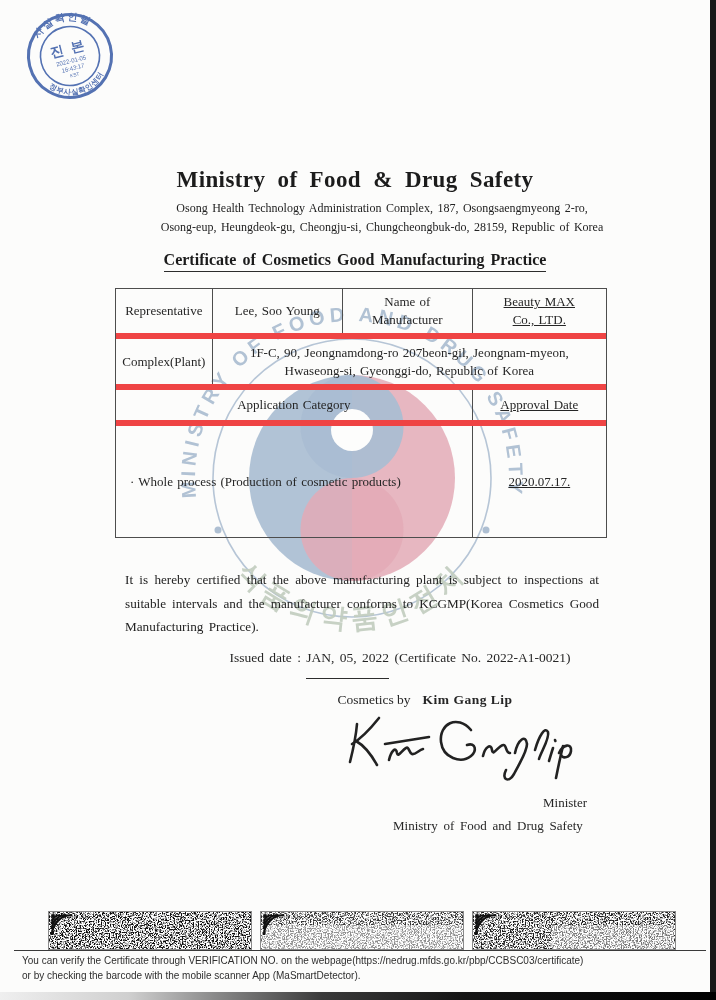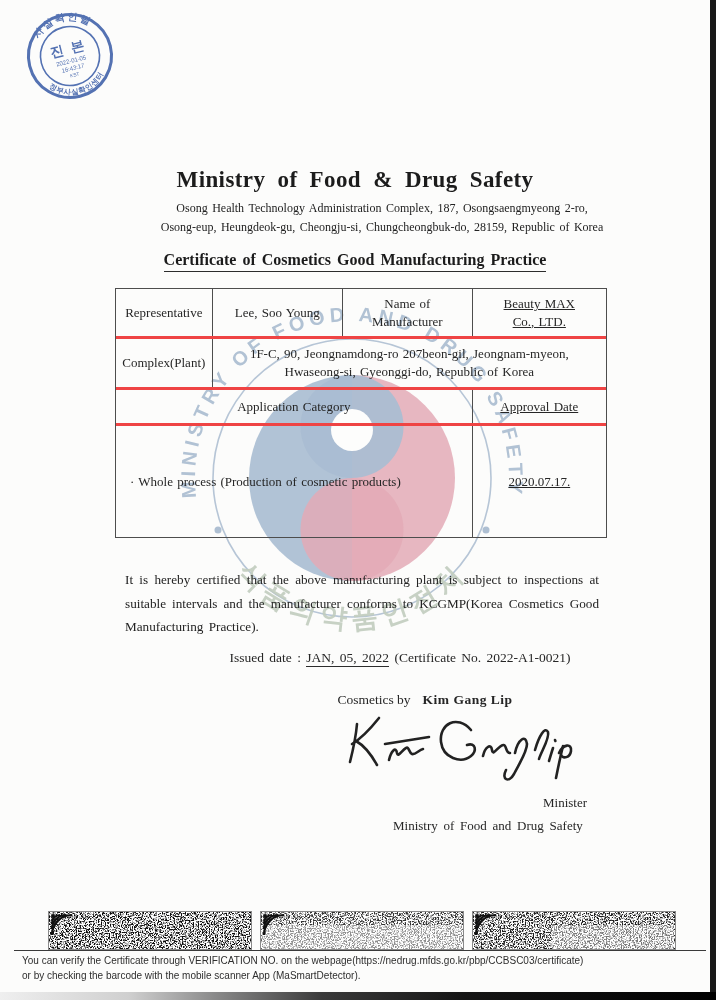--- a/index.html
+++ b/index.html
@@ -19,39 +19,39 @@
   .ministry-title{top:167px;left:0;width:710px;text-align:center;font-size:23px;font-weight:600;
                   word-spacing:6px;letter-spacing:.4px;color:#1c1c1c;}
   .addr{left:0;width:710px;text-align:center;font-size:12px;word-spacing:1.5px;color:#222;padding-left:27px;}
   .addr1{top:201px;} .addr2{top:220px;}
   .cert-title-wrap{top:251px;left:0;width:710px;text-align:center;}
   .cert-title{display:inline-block;font-size:16px;font-weight:700;word-spacing:2px;
               border-bottom:1.5px solid #2c2c2c;padding-bottom:2px;color:#1b1b1b;}
 
   
   .cert-table{left:115px;top:288px;width:492px;border:1px solid #4d4d4d;box-sizing:border-box;z-index:3;}
-  .trow{display:flex;border-bottom:3px solid #ef4444;box-sizing:border-box;}
+  .trow{display:flex;border-bottom:6px solid #ef4444;box-sizing:border-box;}
   .trow:last-child{border-bottom:none;}
   .tcell{display:flex;align-items:center;justify-content:center;text-align:center;
          font-size:13px;line-height:1.35;box-sizing:border-box;word-spacing:1px;}
   .br{border-right:1px solid #4d4d4d;}
   .w1{width:97px;} .w2{width:131px;} .w3{width:130px;} .w4{width:134px;text-decoration:underline;}
   .wrest{width:395px;} .wleft{width:358px;}
   .h1{height:50px;} .h2{height:51px;} .h3{height:36px;} .h4{height:111px;}
   .left-align{justify-content:flex-start;text-align:left;padding-left:14px;}
 
   
   .wm-svg{left:162px;top:288px;}
 
   
   .cert-paragraph{left:125px;top:568px;width:474px;font-size:13.2px;line-height:23.5px;
                   text-align:justify;word-spacing:2px;color:#232323;z-index:3;}
   .issued-line{top:650px;left:0;width:710px;text-align:center;font-size:13.5px;word-spacing:2px;
                transform:translateX(45px);z-index:3;}
-  .issued-date{border-bottom:1.2px solid #2c2c2c;padding-bottom:1px;}
+  .issued-date{border-bottom:1.2px solid #2c2c2c;padding-bottom:13px;}
   .certified-line{top:692px;left:0;width:710px;text-align:center;font-size:13.5px;transform:translateX(70px);z-index:3;}
   .certified-name{font-weight:600;margin-left:12px;letter-spacing:.5px;}
   .signature-svg{left:338px;top:708px;z-index:3;}
   .minister-title{top:795px;left:543px;font-size:13px;word-spacing:2px;z-index:3;}
   .minister-org{top:818px;left:393px;font-size:13px;word-spacing:2.5px;z-index:3;}
 
   
   .barcode-block{top:911px;z-index:3;}
   .bb1{left:48px;} .bb2{left:260px;} .bb3{left:472px;}
   .footer-divider{top:950px;left:14px;width:692px;height:0;border-top:1.5px solid #3a3a3a;z-index:3;}

